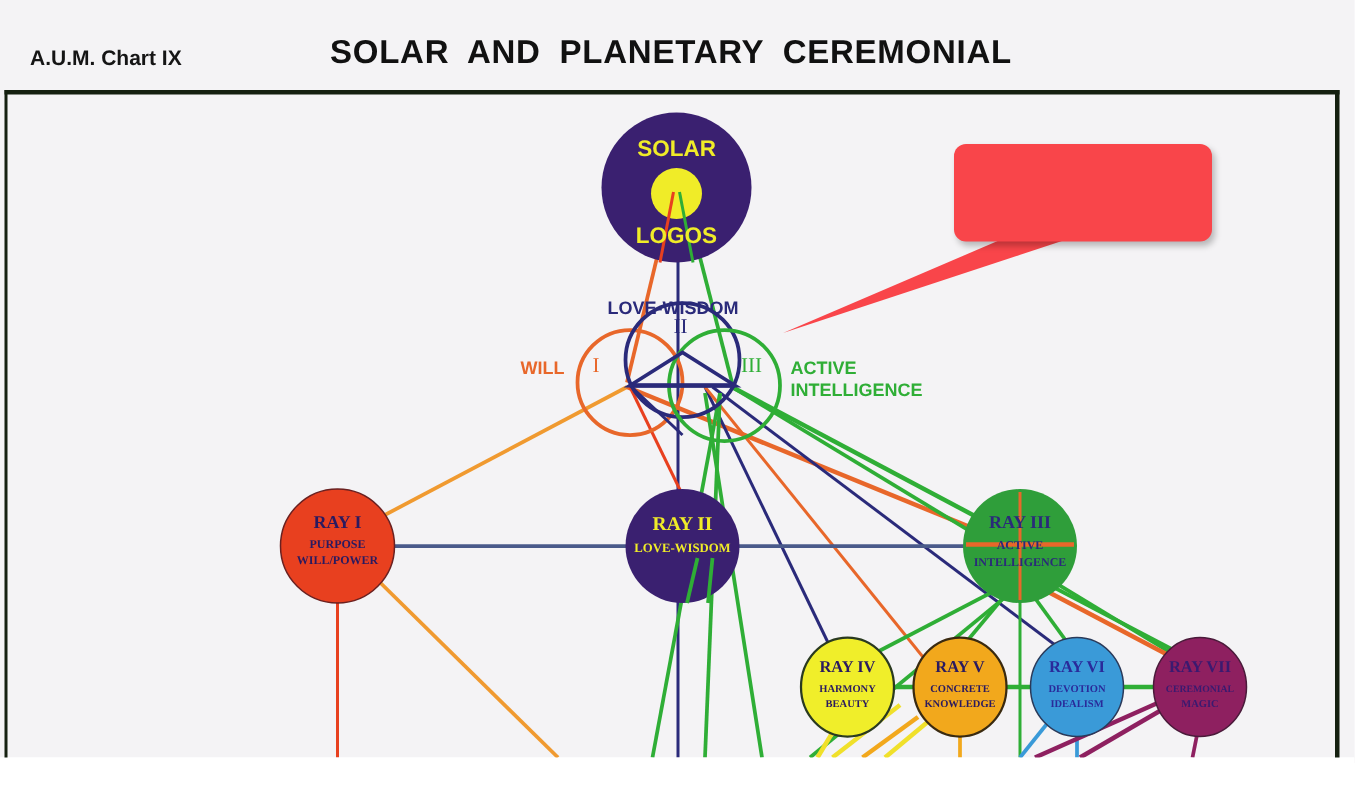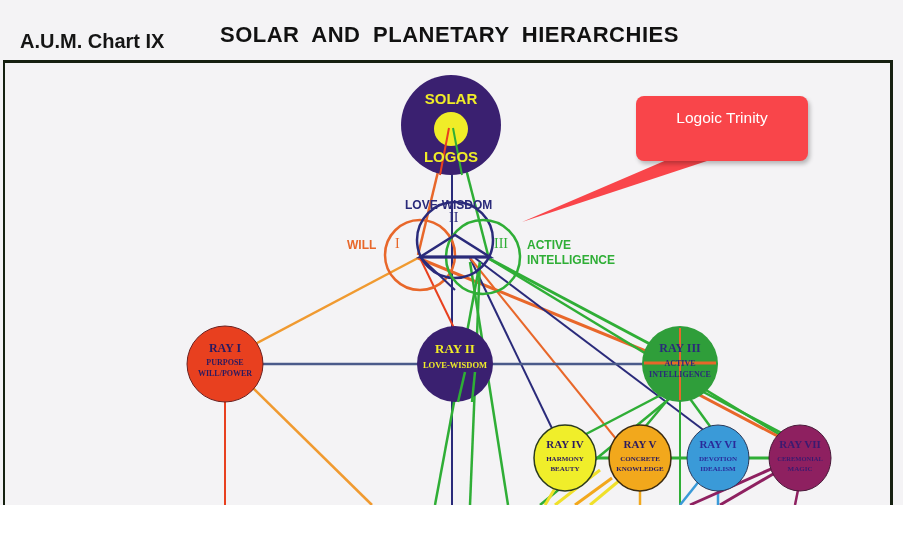--- a/index.html
+++ b/index.html
@@ -1,32 +1,32 @@
 <!DOCTYPE html>
 <html><head>
 <meta charset="utf-8">
 <style>
   html, body { margin:0; padding:0; }
   body { width:903px; height:538px; background:#ffffff; position:relative; overflow:hidden;
          font-family:"Liberation Sans", sans-serif; }
   .paper { position:absolute; left:0; top:0; width:903px; height:505px; background:#f4f3f5; }
-  .chart-label { position:absolute; left:20px; top:30px; font-size:20px; font-weight:bold; color:#151515; }
+  .chart-label { position:absolute; left:20px; top:30px; font-size:14px; font-weight:bold; color:#151515; }
   .chart-title { position:absolute; left:220px; top:22px; font-size:22px; font-weight:bold; color:#111; letter-spacing:0.5px; word-spacing:6px; }
   .frame { position:absolute; left:3px; top:60px; width:890px; height:460px; border-top:3px solid #152010; border-left:2px solid #152010; border-right:3px solid #152010; box-sizing:border-box; }
   svg.diagram { position:absolute; left:0; top:0; }
   .callout-box { position:absolute; left:636px; top:96px; width:172px; height:65px; background:#f9454a; border-radius:8px; box-shadow:2px 3px 4px rgba(0,0,0,0.25); }
   .callout-text { position:absolute; left:0; right:0; top:12px; text-align:center; color:#ffffff; font-size:15.5px; line-height:20px; }
   .bottom-strip { position:absolute; left:0; top:505px; width:903px; height:33px; background:#ffffff; }
 </style>
 </head>
 <body>
 
 <div class="paper"></div>
 <div class="chart-label">A.U.M. Chart IX</div>
-<div class="chart-title">SOLAR AND PLANETARY HIERARCHIES</div>
+<div class="chart-title">SOLAR AND PLANETARY CEREMONIAL</div>
 <div class="frame"></div>
 
 <svg class="diagram" width="903" height="538" viewBox="0 0 903 538">
 
   <g fill="none">
 
     <line x1="448" y1="130" x2="418" y2="255" stroke="#e8672a" stroke-width="2.5"></line>
     <line x1="452" y1="130" x2="452" y2="505" stroke="#2a2a7a" stroke-width="2"></line>
     <line x1="456" y1="130" x2="488" y2="255" stroke="#2fae36" stroke-width="2.5"></line>
 
@@ -137,17 +137,16 @@
   <g>
     <ellipse cx="800" cy="458" rx="31" ry="33" fill="#8e2060" stroke="#4a1a3a" stroke-width="1"></ellipse>
     <text x="800" y="448" text-anchor="middle" font-family="Liberation Serif, serif" font-weight="bold" font-size="11" fill="#3a1a70">RAY VII</text>
     <text x="800" y="461" text-anchor="middle" font-family="Liberation Serif, serif" font-weight="bold" font-size="6.5" fill="#3a1a70">CEREMONIAL</text>
     <text x="800" y="471" text-anchor="middle" font-family="Liberation Serif, serif" font-weight="bold" font-size="7" fill="#3a1a70">MAGIC</text>
   </g>
 </svg>
 
 <div class="callout-box">
   <div class="callout-text">
-    <div>Logoic Trinity</div>
   </div>
 </div>
 
 <div class="bottom-strip"></div>
 
 </body></html>

